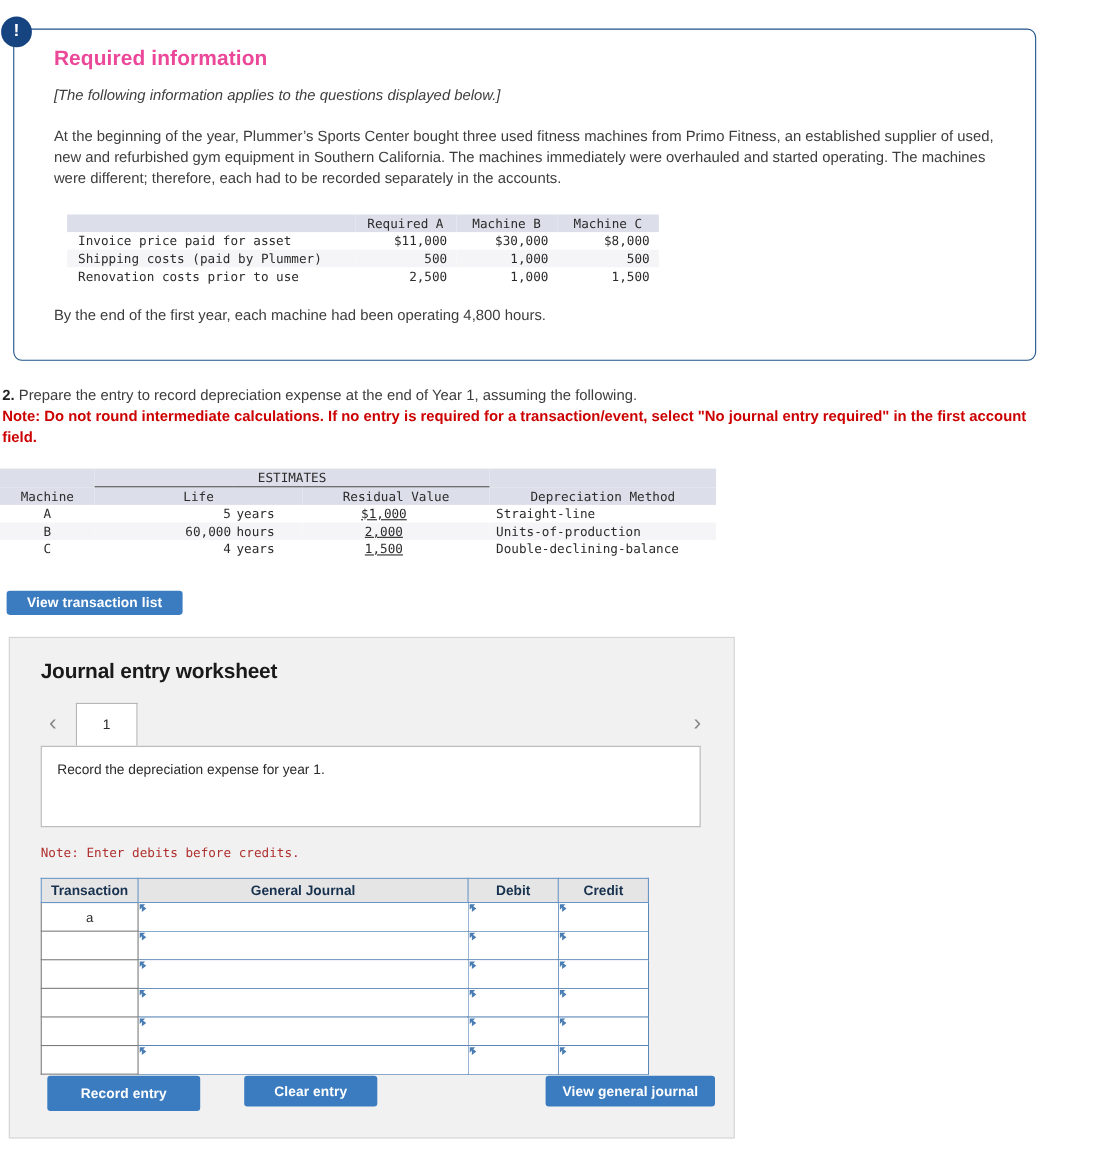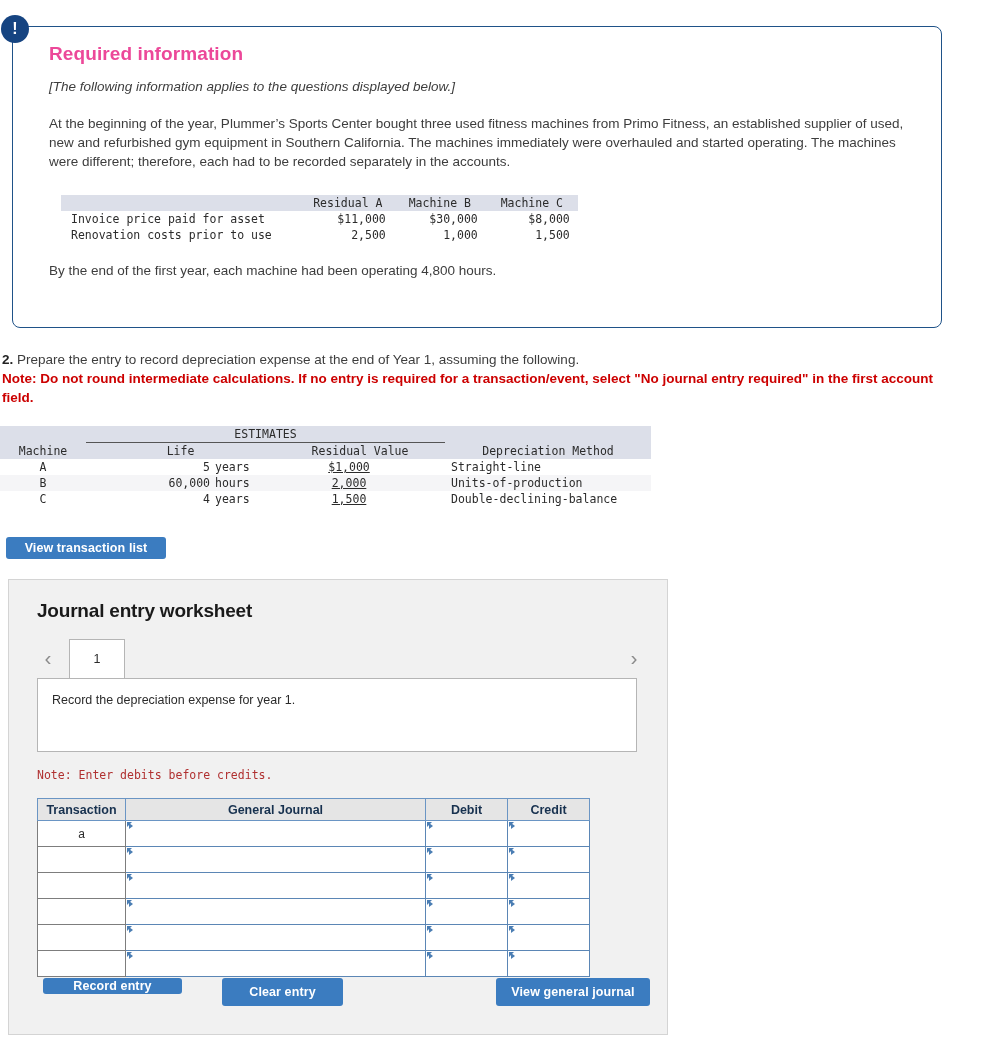--- a/index.html
+++ b/index.html
@@ -343,21 +343,21 @@
     border-top: 3px solid transparent;
     border-bottom: 3px solid transparent;
   }
 
   
   #record-entry {
     position: absolute;
     left: 34px;
     top: 398px;
     width: 139px;
-    height: 16px;
+    height: 32px;
   }
   #clear-entry {
     position: absolute;
     left: 213px;
     top: 398px;
     width: 121px;
     height: 28px;
   }
   #view-general-journal {
     position: absolute;
@@ -375,31 +375,37 @@
     <div id="info-badge">!</div>
     <div id="req-inner">
       <div class="req-title">Required information</div>
       <div class="req-italic">[The following information applies to the questions displayed below.]</div>
       <div class="req-para">At the beginning of the year, Plummer’s Sports Center bought three used fitness machines from Primo Fitness, an established supplier of used, new and refurbished gym equipment in Southern California. The machines immediately were overhauled and started operating. The machines were different; therefore, each had to be recorded separately in the accounts.</div>
 
       <table class="mono-table" id="cost-table">
         <thead>
           <tr>
             <th class="lbl"></th>
-            <th class="num-h">Residual A</th>
+            <th class="num-h">Required A</th>
             <th class="num-h">Machine B</th>
             <th class="num-h">Machine C</th>
           </tr>
         </thead>
         <tbody>
           <tr>
             <td class="lbl">Invoice price paid for asset</td>
             <td class="num">$11,000</td>
             <td class="num">$30,000</td>
             <td class="num">$8,000</td>
+          </tr>
+          <tr class="alt">
+            <td class="lbl">Shipping costs (paid by Plummer)</td>
+            <td class="num">500</td>
+            <td class="num">1,000</td>
+            <td class="num">500</td>
           </tr>
           <tr>
             <td class="lbl">Renovation costs prior to use</td>
             <td class="num">2,500</td>
             <td class="num">1,000</td>
             <td class="num">1,500</td>
           </tr>
         </tbody>
       </table>
 

